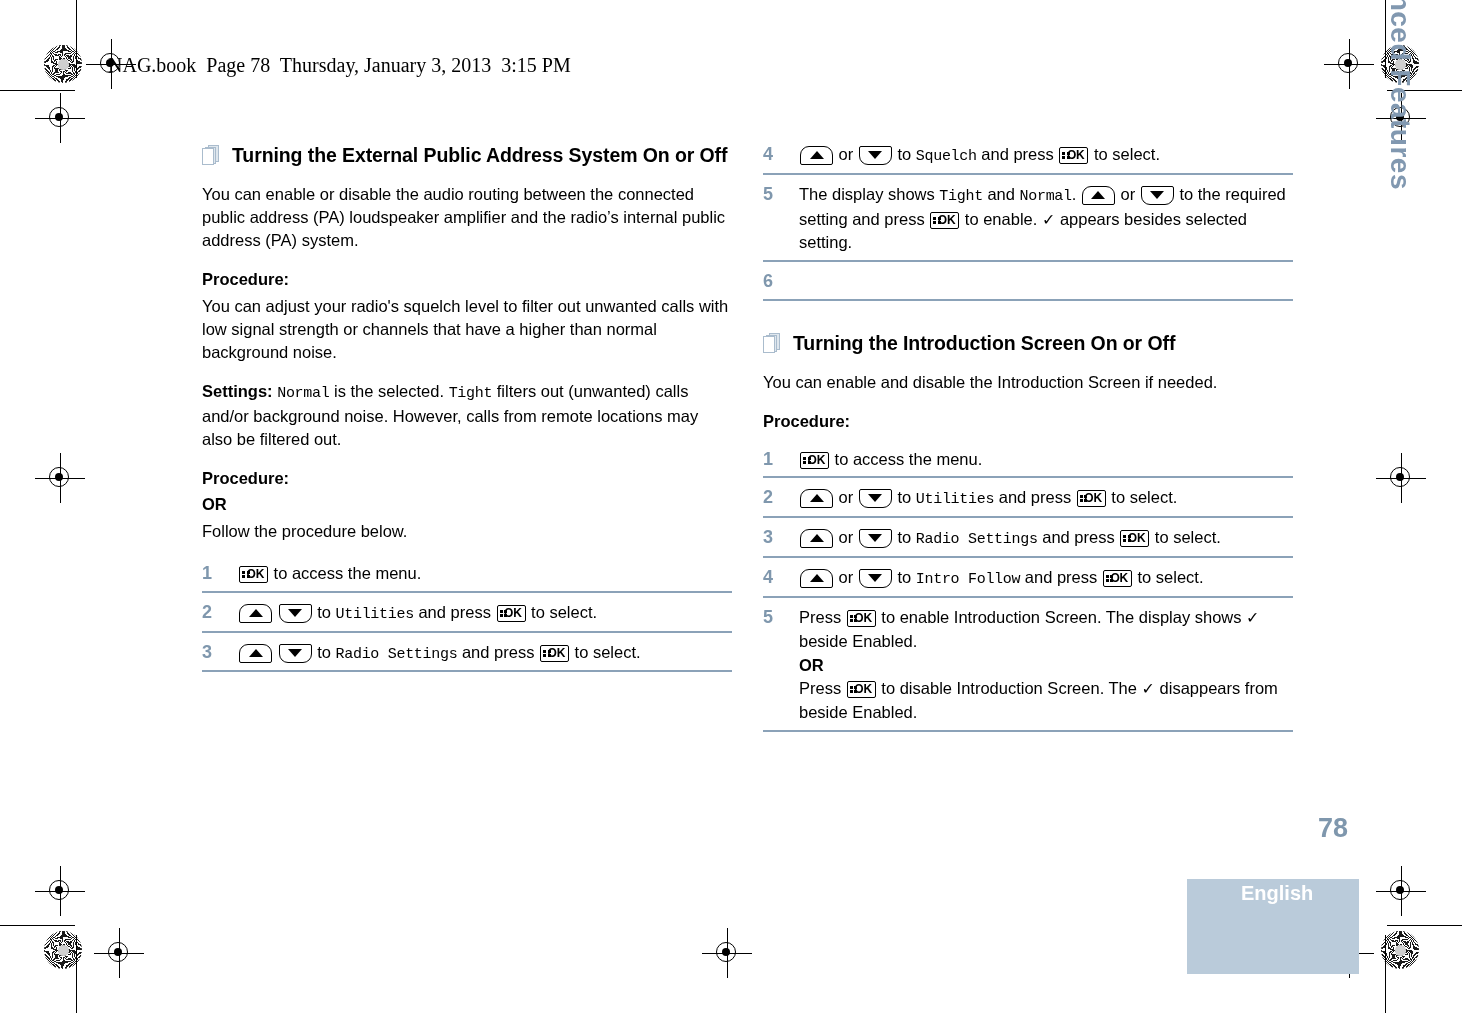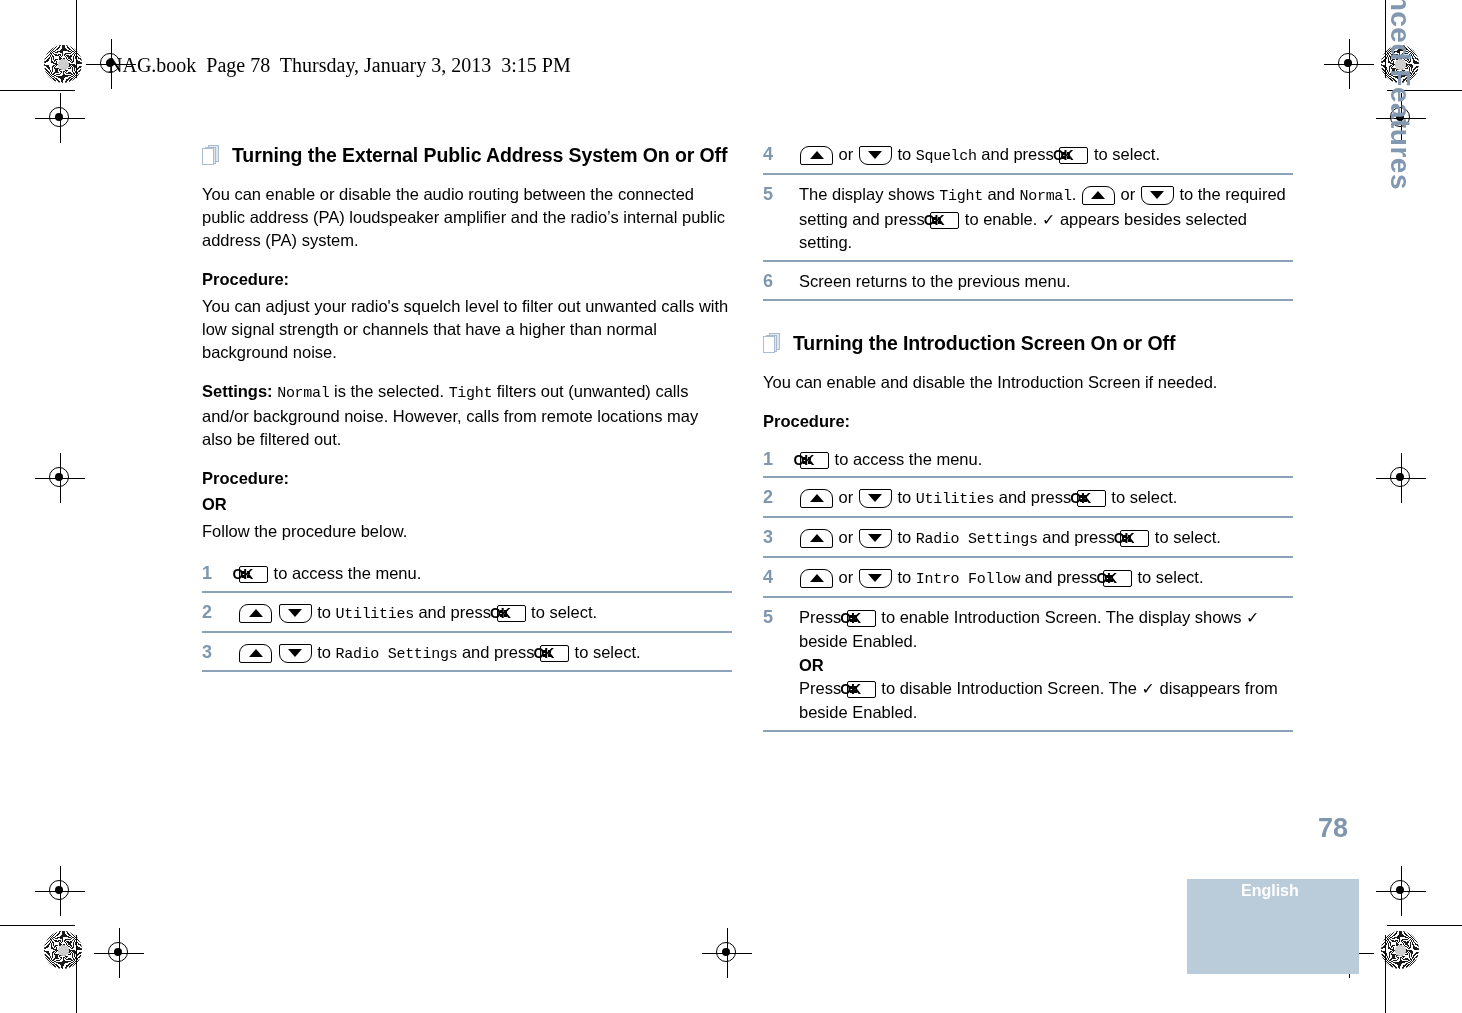--- a/index.html
+++ b/index.html
@@ -201,23 +201,23 @@
     left: 2px; top: 4px;
     width: 8px; height: 7px;
     background:
       linear-gradient(#000 0 100%) 0 0 / 3.2px 3px no-repeat,
       linear-gradient(#000 0 100%) 4.6px 0 / 3.2px 3px no-repeat,
       linear-gradient(#000 0 100%) 0 4px / 3.2px 3px no-repeat,
       linear-gradient(#000 0 100%) 4.6px 4px / 3.2px 3px no-repeat;
   }
   .okbtn .ok {
     position: absolute;
-    right: 14px; top: 1px;
+    right: 3px; top: 1px;
     font-family: "Liberation Sans", sans-serif;
-    font-size: 14px;
+    font-size: 12px;
     font-weight: bold;
     letter-spacing: -0.3px;
     line-height: 13px;
   }
   .arrbtn {
     display: inline-block;
     vertical-align: -5px;
     width: 33px; height: 19px;
     border: 1.6px solid #000;
     background: #fff;
@@ -266,21 +266,21 @@
     left: 1187px;
     top: 879px;
     width: 172px;
     height: 95px;
     background: #bacbda;
   }
   .langlabel {
     position: absolute;
     left: 1241px;
     top: 882px;
-    font-size: 16px;
+    font-size: 20px;
     font-weight: bold;
     color: #ffffff;
   }
 </style>
 </head>
 <body>
 
 <div class="page">
 
   <div class="starburst" style="left:44px; top:45px;"></div>
@@ -425,21 +425,20 @@
         <div class="txt"><span class="arrbtn up"><span class="tri"></span></span> <span>or</span> <span class="arrbtn down"><span class="tri"></span></span><span> to </span><span class="mono">Squelch</span><span> and press </span><span class="okbtn"><span class="grid"></span><span class="ok">OK</span></span><span> to select.</span></div>
       </div>
 
       <div class="step">
         <div class="num">5</div>
         <div class="txt"><span>The display shows </span><span class="mono">Tight</span><span> and </span><span class="mono">Normal</span><span>. </span><span class="arrbtn up"><span class="tri"></span></span> <span>or</span> <span class="arrbtn down"><span class="tri"></span></span><span> to the required setting and press </span><span class="okbtn"><span class="grid"></span><span class="ok">OK</span></span><span> to enable. </span><span class="chk">✓</span><span> appears besides selected setting.</span></div>
       </div>
 
       <div class="step">
         <div class="num">6</div>
-        <div class="txt">Screen returns to the previous menu.</div>
       </div>
 
     </div>
 
     <h2 class="section" style="margin-top:30px;">
       <span class="pagesicon">
           <i></i>
           <i></i>
           <i></i>
         </span>

